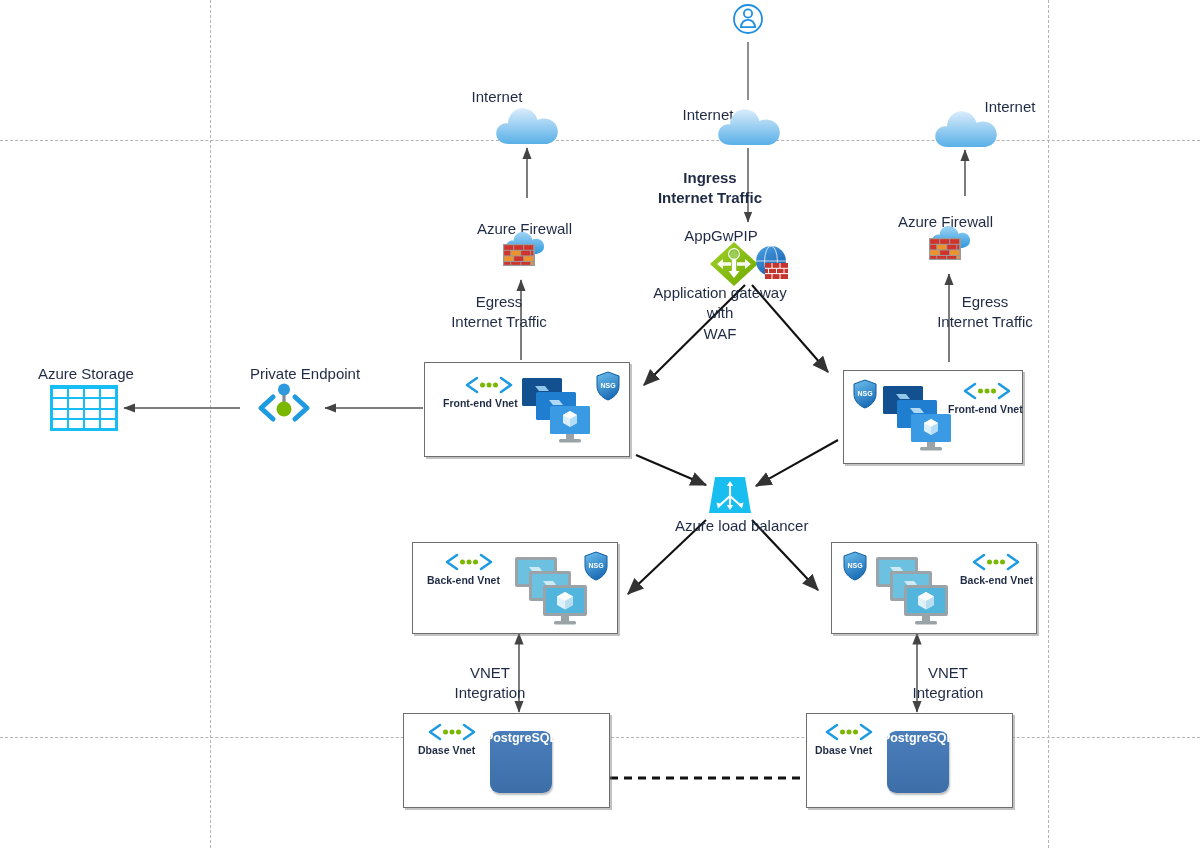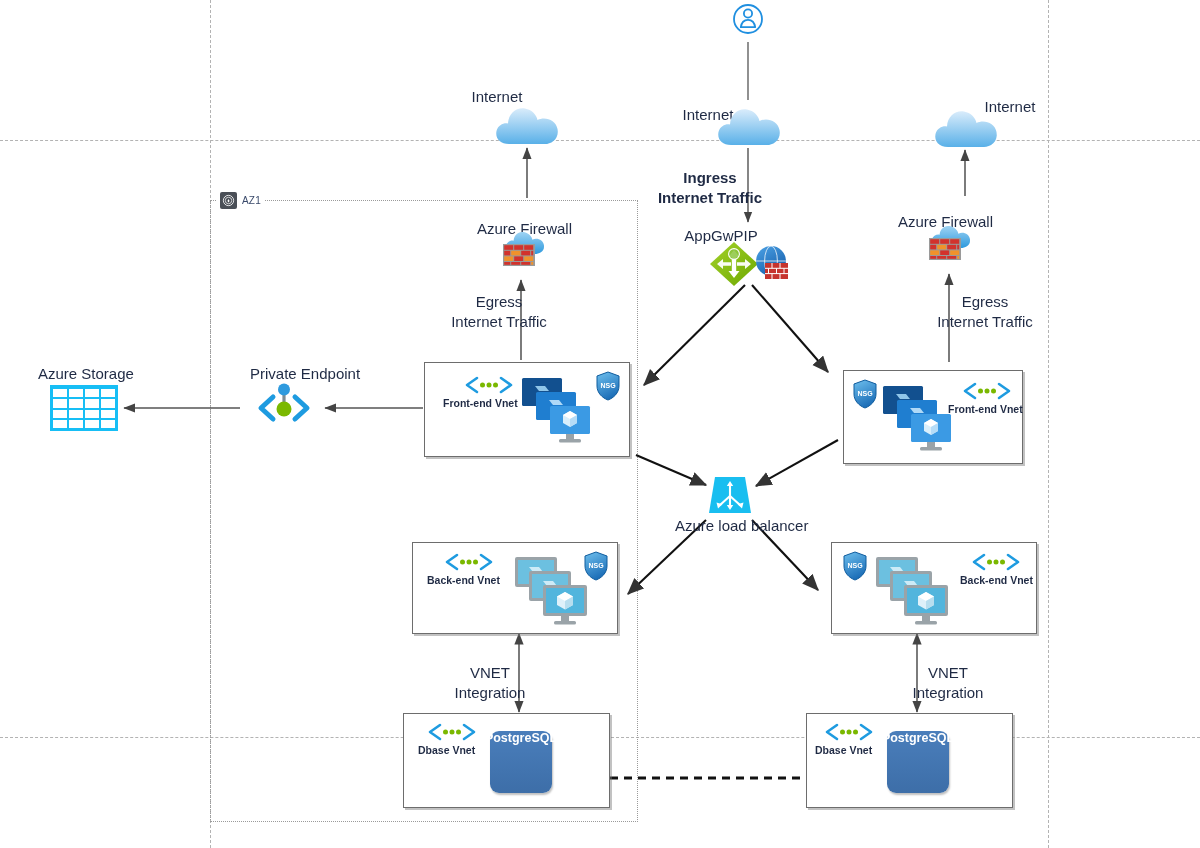--- a/index.html
+++ b/index.html
@@ -79,32 +79,20 @@
 </head>
 <body>
 
 <div id="canvas">
 
   <div class="zone-line-v" style="left:210px;top:0;height:848px;"></div>
   <div class="zone-line-v" style="left:1048px;top:0;height:848px;"></div>
   <div class="zone-line-h" style="left:0;top:140px;width:1200px;"></div>
   <div class="zone-line-h" style="left:0;top:737px;width:1200px;"></div>
 
-  <div class="az-box" style="left:210px;top:200px;width:426px;height:620px;">
-    <div class="az-tag">
-      <span class="az-pin">
-        <svg width="13" height="13" viewBox="0 0 24 24">
-          <circle cx="12" cy="12" r="9.5" fill="none" stroke="#ffffff" stroke-width="1.6"></circle>
-          <circle cx="12" cy="12" r="6" fill="none" stroke="#ffffff" stroke-width="1.3"></circle>
-          <path d="M12 9.2 L14 13 L12 15.6 L10 13 Z" fill="#ffffff"></path>
-        </svg>
-      </span>
-      <span class="az-label">AZ1</span>
-    </div>
-  </div>
 
 
   <svg id="wires">
     <defs>
       <marker id="ah" markerWidth="9" markerHeight="9" refX="7.4" refY="3.4" orient="auto" markerUnits="strokeWidth">
         <path d="M0,0 L8,3.4 L0,6.8 z" fill="#333"></path>
       </marker>
       <marker id="ah-thin" markerWidth="10" markerHeight="10" refX="8" refY="3.6" orient="auto" markerUnits="strokeWidth">
         <path d="M0,0.3 L8.5,3.6 L0,6.9 z" fill="#444"></path>
       </marker>
@@ -249,20 +237,24 @@
           <line x1="16.5" y1="24.3" x2="16.5" y2="29.6"></line>
           <line x1="24.5" y1="24.3" x2="24.5" y2="29.6"></line>
           <line x1="32" y1="24.3" x2="32" y2="29.6"></line>
           <line x1="20" y1="29.6" x2="20" y2="35"></line>
           <line x1="28" y1="29.6" x2="28" y2="35"></line>
         </g>
       </g>
     </svg>
   </div>
 
+  <div class="lbl w" style="left:640px;top:283px;width:160px;">
+    <div>Application gateway with</div>
+    <div>WAF</div>
+  </div>
 
   <div class="lbl" style="left:477px;top:219px;width:92px;">Azure Firewall</div>
   <div class="abs" style="left:500px;top:232px;width:46px;height:42px;">
     <svg width="46" height="42" viewBox="0 0 46 42">
       <defs>
         <linearGradient id="fwc1" x1="0" y1="0" x2="0" y2="1">
           <stop offset="0%" stop-color="#9fd3f3"></stop>
             <stop offset="100%" stop-color="#2e9ade"></stop>
         </linearGradient>
       </defs>

